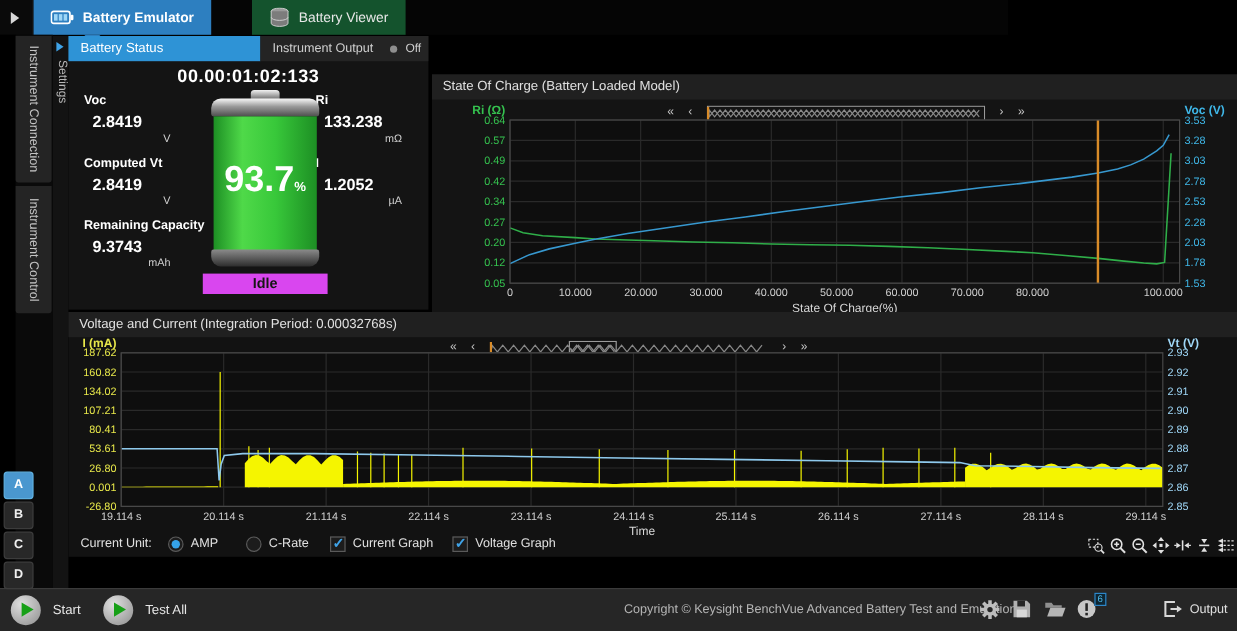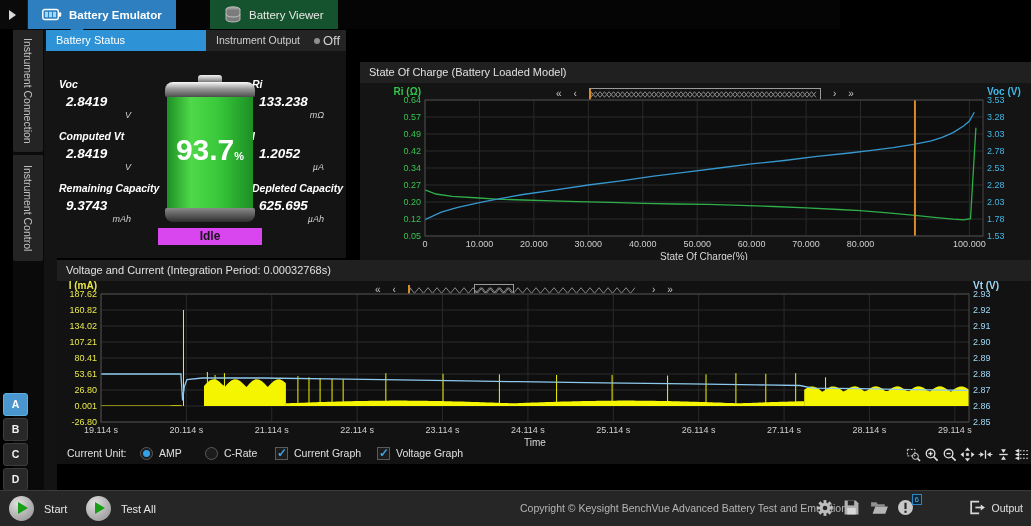--- a/index.html
+++ b/index.html
@@ -22,27 +22,27 @@
   .vtab{position:absolute;left:0;width:30px;background:#242424;color:#c4c4c4;font-size:10.5px;
         writing-mode:vertical-rl;display:flex;align-items:center;justify-content:center;cursor:pointer;border-radius:0 0 2px 2px;}
   .settings-strip{position:absolute;left:44px;top:30px;width:13px;height:460px;background:#131313;cursor:pointer;}
   .settings-strip .tri-b{position:absolute;left:3px;top:5px;width:0;height:0;border-left:6px solid #3fa3e8;border-top:4px solid transparent;border-bottom:4px solid transparent;}
   .settings-strip .vlabel{position:absolute;left:0px;top:20px;width:13px;color:#b8b8b8;font-size:10px;writing-mode:vertical-rl;}
   
   .panel{position:absolute;background:#141414;}
   .phead{position:absolute;left:0;top:0;width:100%;height:21px;background:#202020;color:#e0e0e0;
          font-size:11px;line-height:21px;box-sizing:border-box;padding-left:9px;}
   
-  #battery-panel{left:46px;top:30px;width:300px;height:228px;}
+  #battery-panel{left:57px;top:30px;width:300px;height:228px;}
   .bhead-left{position:absolute;left:0;top:0;width:160px;height:21px;background:#2e93d6;color:#fff;font-size:11px;line-height:21px;padding-left:10px;box-sizing:border-box;cursor:pointer;}
   .bhead-right{position:absolute;left:160px;top:0;width:140px;height:21px;background:#242424;color:#cfcfcf;font-size:10.5px;line-height:21px;padding-left:10px;box-sizing:border-box;cursor:pointer;}
   .offdot{position:absolute;right:26px;top:8px;width:6px;height:6px;border-radius:50%;background:#8f8f8f;}
-  .offtxt{position:absolute;right:6px;top:0;font-size:13px;color:#cfcfcf;line-height:21px;}
+  .offtxt{position:absolute;right:6px;top:0;font-size:10px;color:#cfcfcf;line-height:21px;}
   .timer{position:absolute;left:0;top:25px;width:100%;text-align:center;font-size:15px;font-weight:bold;color:#fff;letter-spacing:0.5px;}
-  .metric{position:absolute;width:108px;font-style:italic;}
+  .metric{position:absolute;width:108px;}
   .m-label{font-size:10.5px;font-weight:bold;color:#fff;white-space:nowrap;}
   .m-value{font-size:13.5px;font-weight:bold;color:#fff;padding-left:7px;margin-top:4px;}
   .m-unit{font-size:9px;color:#cfcfcf;text-align:right;width:72px;margin-top:1px;}
   .battery{position:absolute;left:119px;top:45px;width:90px;height:147px;}
   .b-nub{position:absolute;left:33px;top:0;width:24px;height:8px;border-radius:3px 3px 0 0;background:linear-gradient(#f2f2f2,#6a6a6a);}
   .b-cap{position:absolute;left:0;top:7px;width:90px;height:15px;border-radius:8px 8px 2px 2px;background:linear-gradient(#fafafa,#9a9a9a 45%,#4e4e4e);}
   .b-body{position:absolute;left:2px;top:22px;width:86px;height:112px;background:linear-gradient(to right,#1d8f24,#4fd949 28%,#38c83a 60%,#1d8f24);}
   .b-bot{position:absolute;left:0;top:133px;width:90px;height:14px;border-radius:2px 2px 8px 8px;background:linear-gradient(#8a8a8a,#2e2e2e);}
   .pct-wrap{position:absolute;left:0;top:58px;width:90px;text-align:center;color:#fff;}
   .pct{font-size:30px;font-weight:bold;}
@@ -129,20 +129,21 @@
   <span class="vlabel">Settings</span>
 </div>
 
 <div class="panel" id="battery-panel">
   <div class="bhead-left">Battery Status</div>
   <div class="bhead-right">
     <span>Instrument Output</span>
     <span class="offdot"></span>
     <span class="offtxt">Off</span>
   </div>
+  <div class="timer">00.00:01:02:133</div>
 
   <div class="metric" style="left:13px;top:48px;">
     <div class="m-label">Voc</div>
     <div class="m-value">2.8419</div>
     <div class="m-unit">V</div>
   </div>
   <div class="metric" style="left:13px;top:100px;">
     <div class="m-label">Computed Vt</div>
     <div class="m-value">2.8419</div>
     <div class="m-unit">V</div>
@@ -154,25 +155,20 @@
   </div>
   <div class="metric" style="left:206px;top:48px;">
     <div class="m-label">Ri</div>
     <div class="m-value">133.238</div>
     <div class="m-unit">mΩ</div>
   </div>
   <div class="metric" style="left:206px;top:100px;">
     <div class="m-label">I</div>
     <div class="m-value">1.2052</div>
     <div class="m-unit">µA</div>
-  </div>
-  <div class="metric" style="left:206px;top:152px;">
-    <div class="m-label">Depleted Capacity</div>
-    <div class="m-value">625.695</div>
-    <div class="m-unit">µAh</div>
   </div>
 
   <div class="battery">
     <div class="b-nub"></div>
     <div class="b-cap"></div>
     <div class="b-body"></div>
     <div class="b-bot"></div>
     <div class="pct-wrap">
       <span class="pct">93.7</span><span class="pct-u">%</span>
     </div>

